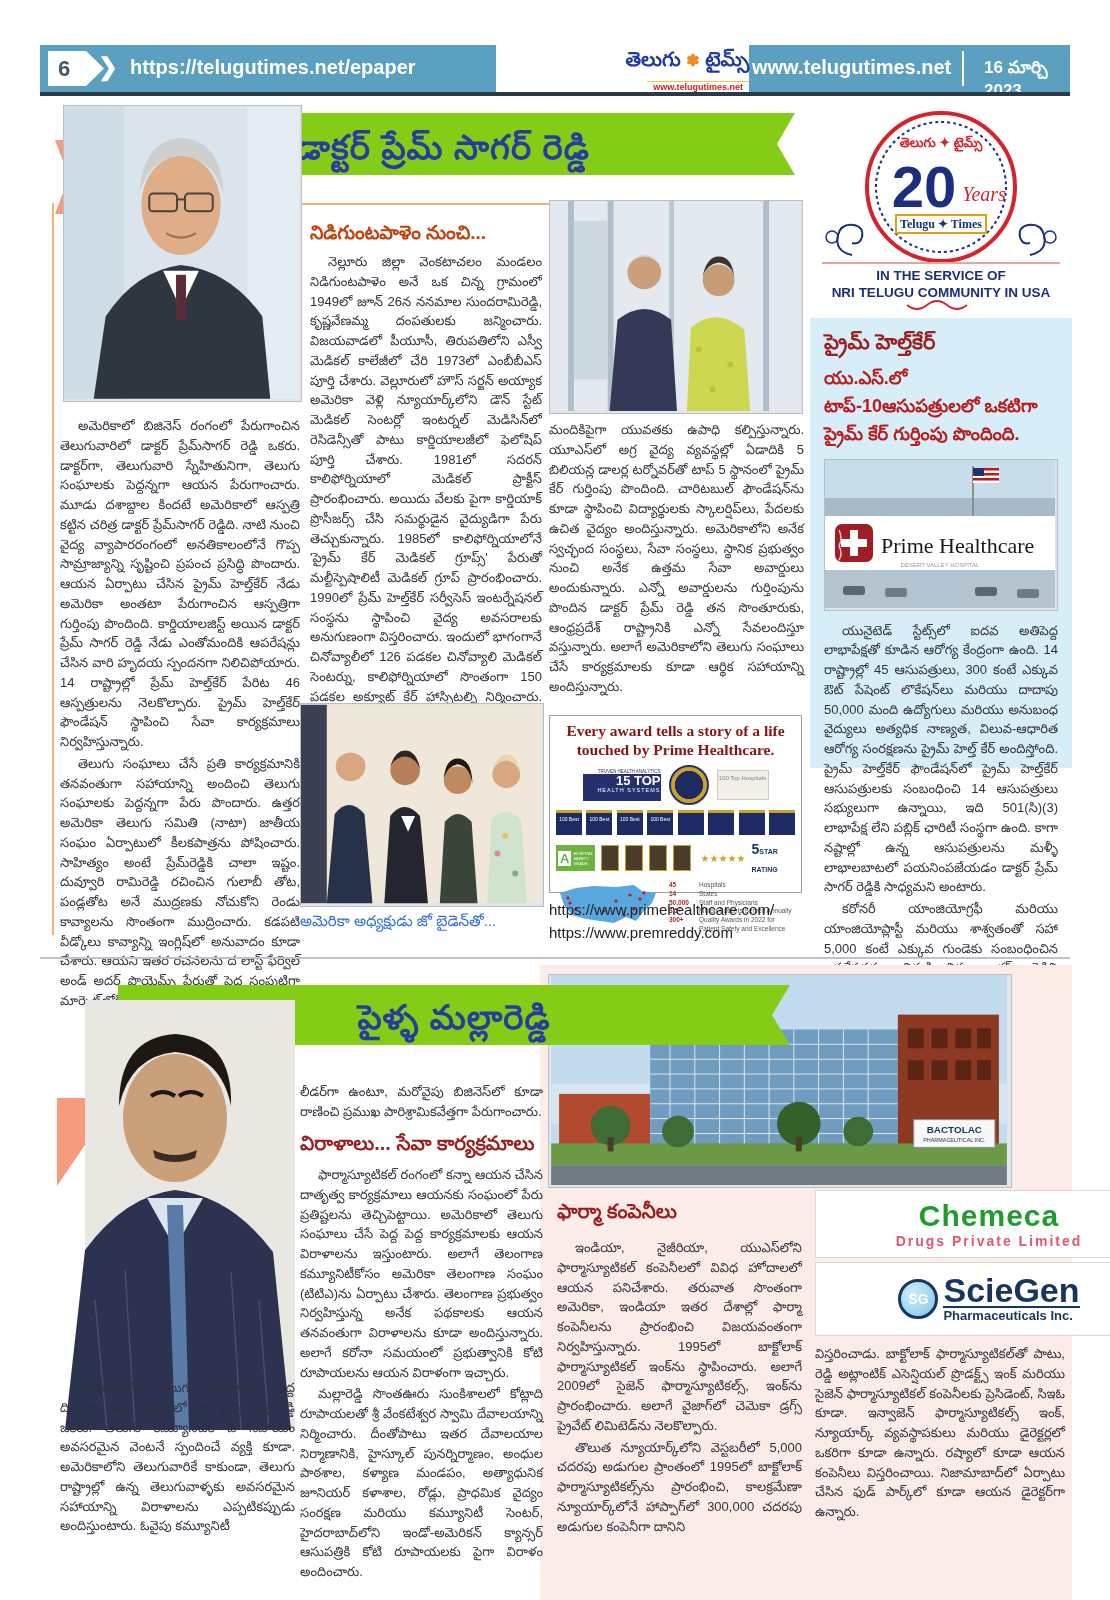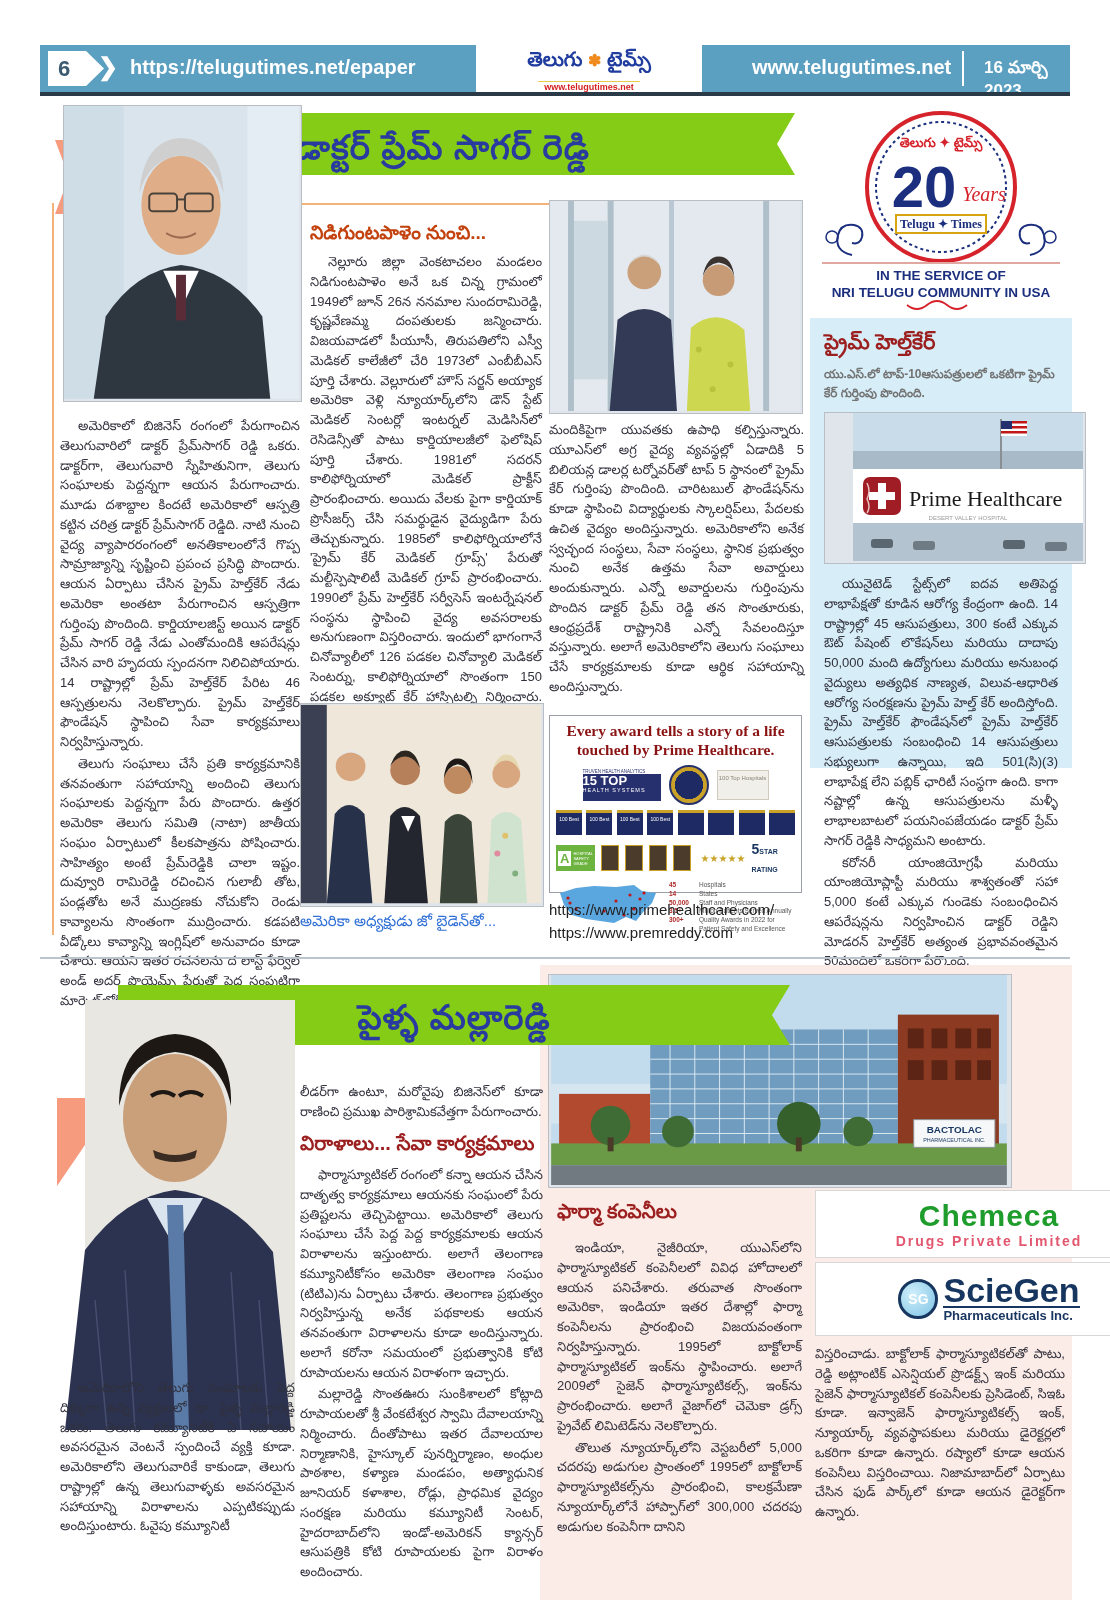--- a/index.html
+++ b/index.html
@@ -6,21 +6,21 @@
   #page{position:relative;width:1110px;height:1600px;background:#ffffff;overflow:hidden;
         font-family:"Liberation Sans",sans-serif;color:#2e2e38;}
   .abs{position:absolute;}
   
   .header-bar{left:40px;top:45px;width:1030px;height:47px;background:#5b9fc1;display:flex;align-items:center;}
   .pagenum-box{position:absolute;left:8px;top:6px;width:46px;height:35px;background:#fff;
       clip-path:polygon(0 0,68% 0,100% 50%,68% 100%,0 100%);display:flex;align-items:center;justify-content:flex-start;
       padding-left:10px;font-size:22px;font-weight:bold;color:#3c5a70;}
   .pagenum-chev{position:absolute;left:58px;top:8px;color:#fff;font-size:24px;font-weight:bold;}
   .header-url{position:absolute;left:90px;top:11px;color:#fff;font-size:20px;font-weight:bold;}
-  .logo-box{position:absolute;left:436px;top:0;width:226px;height:47px;background:#fff;text-align:center;}
+  .logo-box{position:absolute;left:456px;top:0;width:253px;height:47px;background:#fff;text-align:right;}
   .logo-main{font-size:20px;font-weight:bold;color:#1f3c9e;margin-top:3px;}
   .logo-main .flower{color:#f08a1d;font-size:16px;}
   .logo-sub{font-size:9px;color:#d42020;font-weight:bold;border-top:1px solid #e8c94a;display:inline-block;padding:0 6px;}
   .site-url{position:absolute;left:712px;top:11px;color:#fff;font-size:20px;font-weight:bold;}
   .header-sep{position:absolute;left:922px;top:6px;width:2px;height:35px;background:#fff;}
   .header-date{position:absolute;left:944px;top:13px;color:#fff;font-size:17px;font-weight:bold;}
   .navy-rule{left:40px;top:92px;width:1030px;height:4px;background:#2a3a46;}
   
   .ribbon{background:#84cc16;display:flex;align-items:flex-end;justify-content:center;
       clip-path:polygon(0 0,100% 0,calc(100% - 18px) 50%,100% 100%,0 100%);}
@@ -34,25 +34,25 @@
   .subhead-orange{color:#c2410c;font-size:19px;font-weight:bold;}
   .subhead-maroon{color:#9c1f1f;font-size:20px;font-weight:bold;}
   .caption-blue{color:#2f6fd6;font-size:15px;}
   .links{font-size:15px;color:#222;line-height:1.55;}
   .frame-line-v{width:2px;background:#f3b277;}
   .frame-line-h{height:2px;background:#f3b277;}
   .photo-frame{border:1px solid #b9bec4;background:#dfe5ea;}
   
   .side-box{background:#d7edf7;}
   .side-head{color:#9c1f1f;font-size:21px;font-weight:bold;}
-  .side-sub{color:#737373;font-size:12px;font-weight:bold;line-height:1.55;}
+  .side-sub{color:#b91c1c;font-size:18px;font-weight:bold;line-height:1.55;}
   
   .awards-box{background:#fff;border:1px solid #9aa0a6;}
   .awards-head{color:#8b1313;font-family:"Liberation Serif",serif;font-weight:bold;font-size:15.5px;line-height:1.2;text-align:center;}
-  .badge-truven{background:#27306e;color:#fff;text-align:left;}
+  .badge-truven{background:#27306e;color:#fff;text-align:right;}
   .chip{background:#1d2a63;border-top:3px solid #c9a227;}
   .chip span{color:#fff;font-size:5px;display:block;text-align:center;margin-top:3px;}
   .gold-chip{background:#4a3b2a;border:1px solid #c9a227;}
   .stat-row{display:flex;font-size:6.5px;line-height:1.35;}
   .stat-val{color:#b02a2a;font-weight:bold;width:30px;flex:none;}
   .stat-lab{color:#555;}
   
   .pink-panel{background:#fcece7;}
   
   .logo-card{background:#fff;border:1px solid #d8d8d8;display:flex;flex-direction:column;align-items:center;justify-content:center;padding-left:48px;}
@@ -271,21 +271,21 @@
     <text x="129" y="123" text-anchor="middle" font-size="12" font-weight="bold" fill="#1b2f7e" font-family="Liberation Serif,serif">Telugu ✦ Times</text>
     <line x1="10" y1="158" x2="248" y2="158" stroke="#e0a8a0" stroke-width="2"></line>
     <text x="129" y="175" text-anchor="middle" font-size="13.5" font-weight="bold" fill="#1b2f7e">IN THE SERVICE OF</text>
     <text x="129" y="192" text-anchor="middle" font-size="13.5" font-weight="bold" fill="#1b2f7e">NRI TELUGU COMMUNITY IN USA</text>
     <path d="M95,200 q10,8 20,0 q10,-8 20,0 q10,8 20,0" fill="none" stroke="#d6222a" stroke-width="2"></path>
   </svg>
 
   <div class="abs side-box" style="left:810px;top:318px;width:262px;height:450px;padding:12px 14px;box-sizing:border-box;">
     <div class="side-head">ప్రైమ్ హెల్త్‌కేర్</div>
     <div class="side-sub" style="margin-top:6px;">యు.ఎస్.లో టాప్-10ఆసుపత్రులలో ఒకటిగా ప్రైమ్ కేర్ గుర్తింపు పొందింది.</div>
-    <div class="photo-frame" style="width:232px;height:150px;margin-top:10px;padding-left:28px;">
+    <div class="photo-frame" style="width:232px;height:150px;margin-top:10px;">
       <svg width="230" height="148" viewBox="0 0 230 148">
         <rect width="230" height="148" fill="#c8dcea"></rect>
         <rect x="0" y="38" width="230" height="22" fill="#a8bac8"></rect>
         <line x1="148" y1="6" x2="148" y2="56" stroke="#8a8f94" stroke-width="2"></line>
         <rect x="148" y="8" width="26" height="15" fill="#fff"></rect>
         <rect x="148" y="8" width="26" height="2.5" fill="#c01818"></rect>
           <rect x="148" y="13" width="26" height="2.5" fill="#c01818"></rect>
         <rect x="148" y="18" width="26" height="2.5" fill="#c01818"></rect>
           <rect x="148" y="8" width="11" height="8" fill="#27306e"></rect>
         <rect x="0" y="56" width="230" height="54" fill="#ffffff"></rect>

